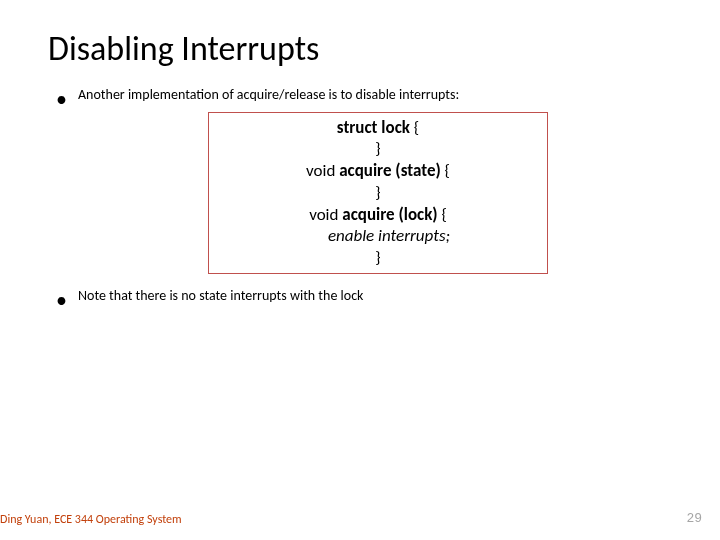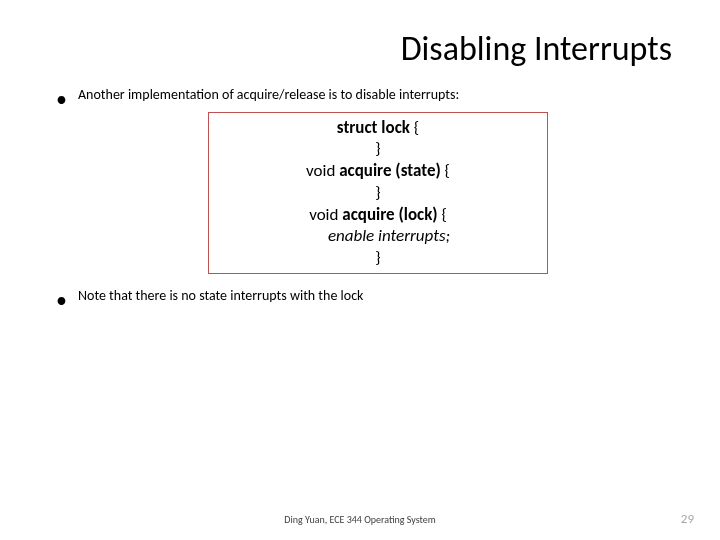--- a/index.html
+++ b/index.html
@@ -1,27 +1,27 @@
 <!DOCTYPE html>
 <html><head>
 <meta charset="utf-8">
 <style>
   * { margin: 0; padding: 0; box-sizing: border-box; }
   html, body { width: 720px; height: 540px; background: #fff; font-family: Calibri, Arial, sans-serif; color: #000; }
   .slide { width: 720px; height: 540px; position: relative; padding: 28px 48px 0 48px; }
-  .title { font-size: 34px; text-align: right; margin-bottom: 18px; font-weight: 400; }
+  .title { font-size: 34px; text-align: left; margin-bottom: 18px; font-weight: 400; }
   ul.bullets { list-style: none; padding-left: 8px; }
   ul.bullets > li { font-size: 14px; line-height: 1.18; margin-bottom: 8px; padding-left: 22px; position: relative; }
   ul.bullets > li::before { content: "•"; position: absolute; left: 0; top: 0; font-size: 22px; }
   .codebox { border: 1px solid #c0504d; width: 340px; margin: 6px 0 14px 160px; padding: 4px 8px 4px 8px; font-size: 17px; line-height: 1.28; font-family: Calibri, Arial, sans-serif; text-align: center; }
   .codebox div { white-space: pre; }
   .indent { padding-left: 22px; font-style: italic; }
   .bold { font-weight: 700; }
-  .footer-center { position: absolute; bottom: 14px; left: 0; right: 0; text-align: center; font-size: 10px; color: #404040; }
-  .footer-right { position: absolute; bottom: 14px; right: 26px; font-size: 13px; color: #a6a6a6; }
+  .footer-center { position: absolute; bottom: 14px; left: 0; right: 0; font-size: 12px; color: #c2410c; }
+  .footer-right { position: absolute; bottom: 14px; right: 18px; font-size: 13px; color: #a6a6a6; font-family: Liberation Mono, monospace; }
 </style>
 </head>
 <body>
 
 <div class="slide">
 
   <h1 class="title">Disabling Interrupts</h1>
 
   <ul class="bullets">
     <li>Another implementation of acquire/release is to disable interrupts:</li>

